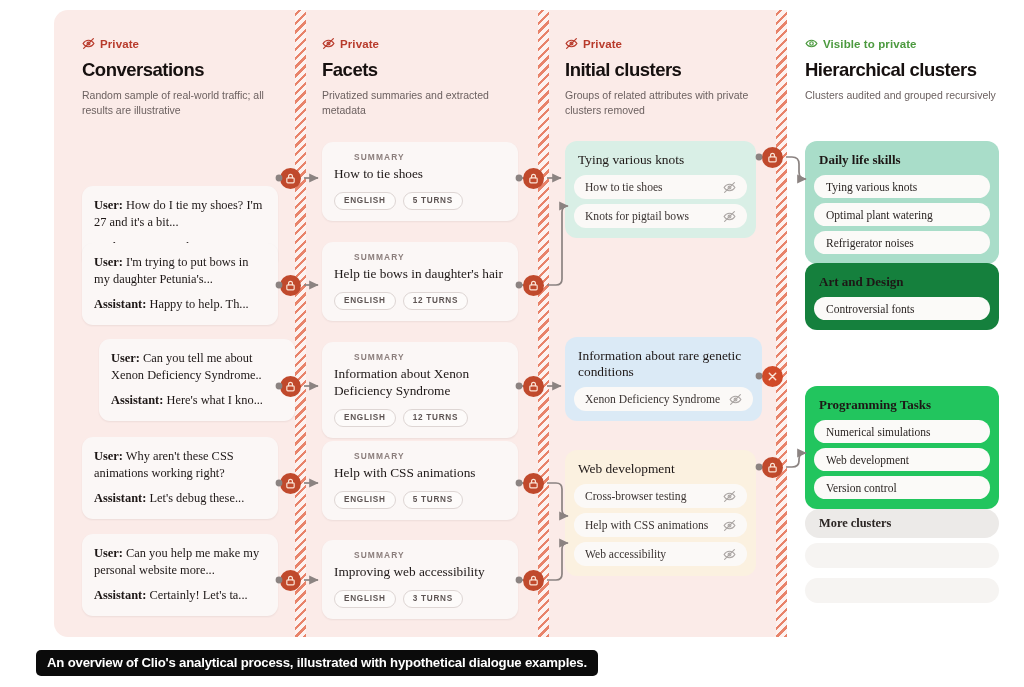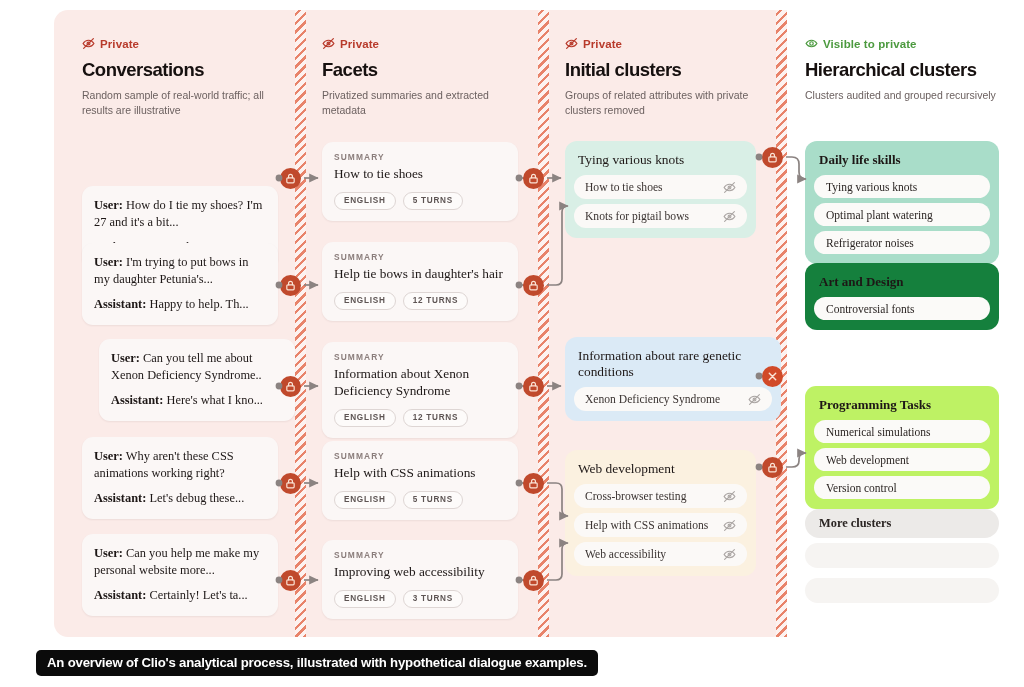--- a/index.html
+++ b/index.html
@@ -106,20 +106,21 @@
   .conv-line + .conv-line { margin-top: 9px; }
   .conv-line b { font-weight: bold; }
 
   
   .facet-card { padding: 10px 12px 11px 12px; }
   .facet-kicker {
     font-size: 8.4px;
     font-weight: bold;
     letter-spacing: 1.1px;
     color: #8a7d7b;
+    margin-left: 20px;
   }
   .facet-title {
     margin-top: 4px;
     font-family: "Liberation Serif", serif;
     font-size: 13.3px;
     line-height: 1.26;
     color: #1d1716;
   }
   .facet-tags { display: flex; gap: 7px; margin-top: 9px; }
   .tag {
@@ -166,21 +167,21 @@
 
   
   .hgroup {
     position: absolute;
     border-radius: 12px;
     padding: 9px 9px 10px 9px;
     width: 194px;
   }
   .hgroup.mint   { background: #a9ddc9; }
   .hgroup.violet { background: #15803d; }
-  .hgroup.peach  { background: #bef264; border-radius: 11px; }
+  .hgroup.peach  { background: #22c55e; }
 
   .hgroup-title {
     font-family: "Liberation Serif", serif;
     font-weight: bold;
     font-size: 13px;
     color: #1d1716;
     margin: 2px 0 7px 5px;
   }
   .hgroup-row {
     background: #fbfaf8;
@@ -379,21 +380,21 @@
     <div class="cluster-row">
       <span>Knots for pigtail bows</span>
       <svg class="eye" width="13" height="13" viewBox="0 0 24 24" fill="none" stroke="#6b6361" stroke-width="2" stroke-linecap="round">
           <path d="M2 12s3.5-6 10-6 10 6 10 6-3.5 6-10 6S2 12 2 12z"></path>
           <circle cx="12" cy="12" r="2.6"></circle>
           <path d="M3 21 21 3"></path>
         </svg>
     </div>
   </div>
 
-  <div class="cluster blue" style="left:565px; top:337px; width:216px;">
+  <div class="cluster blue" style="left:565px; top:337px; width:197px;">
     <div class="cluster-title">Information about rare genetic conditions</div>
     <div class="cluster-row">
       <span>Xenon Deficiency Syndrome</span>
       <svg class="eye" width="13" height="13" viewBox="0 0 24 24" fill="none" stroke="#6b6361" stroke-width="2" stroke-linecap="round">
           <path d="M2 12s3.5-6 10-6 10 6 10 6-3.5 6-10 6S2 12 2 12z"></path>
           <circle cx="12" cy="12" r="2.6"></circle>
           <path d="M3 21 21 3"></path>
         </svg>
     </div>
   </div>

